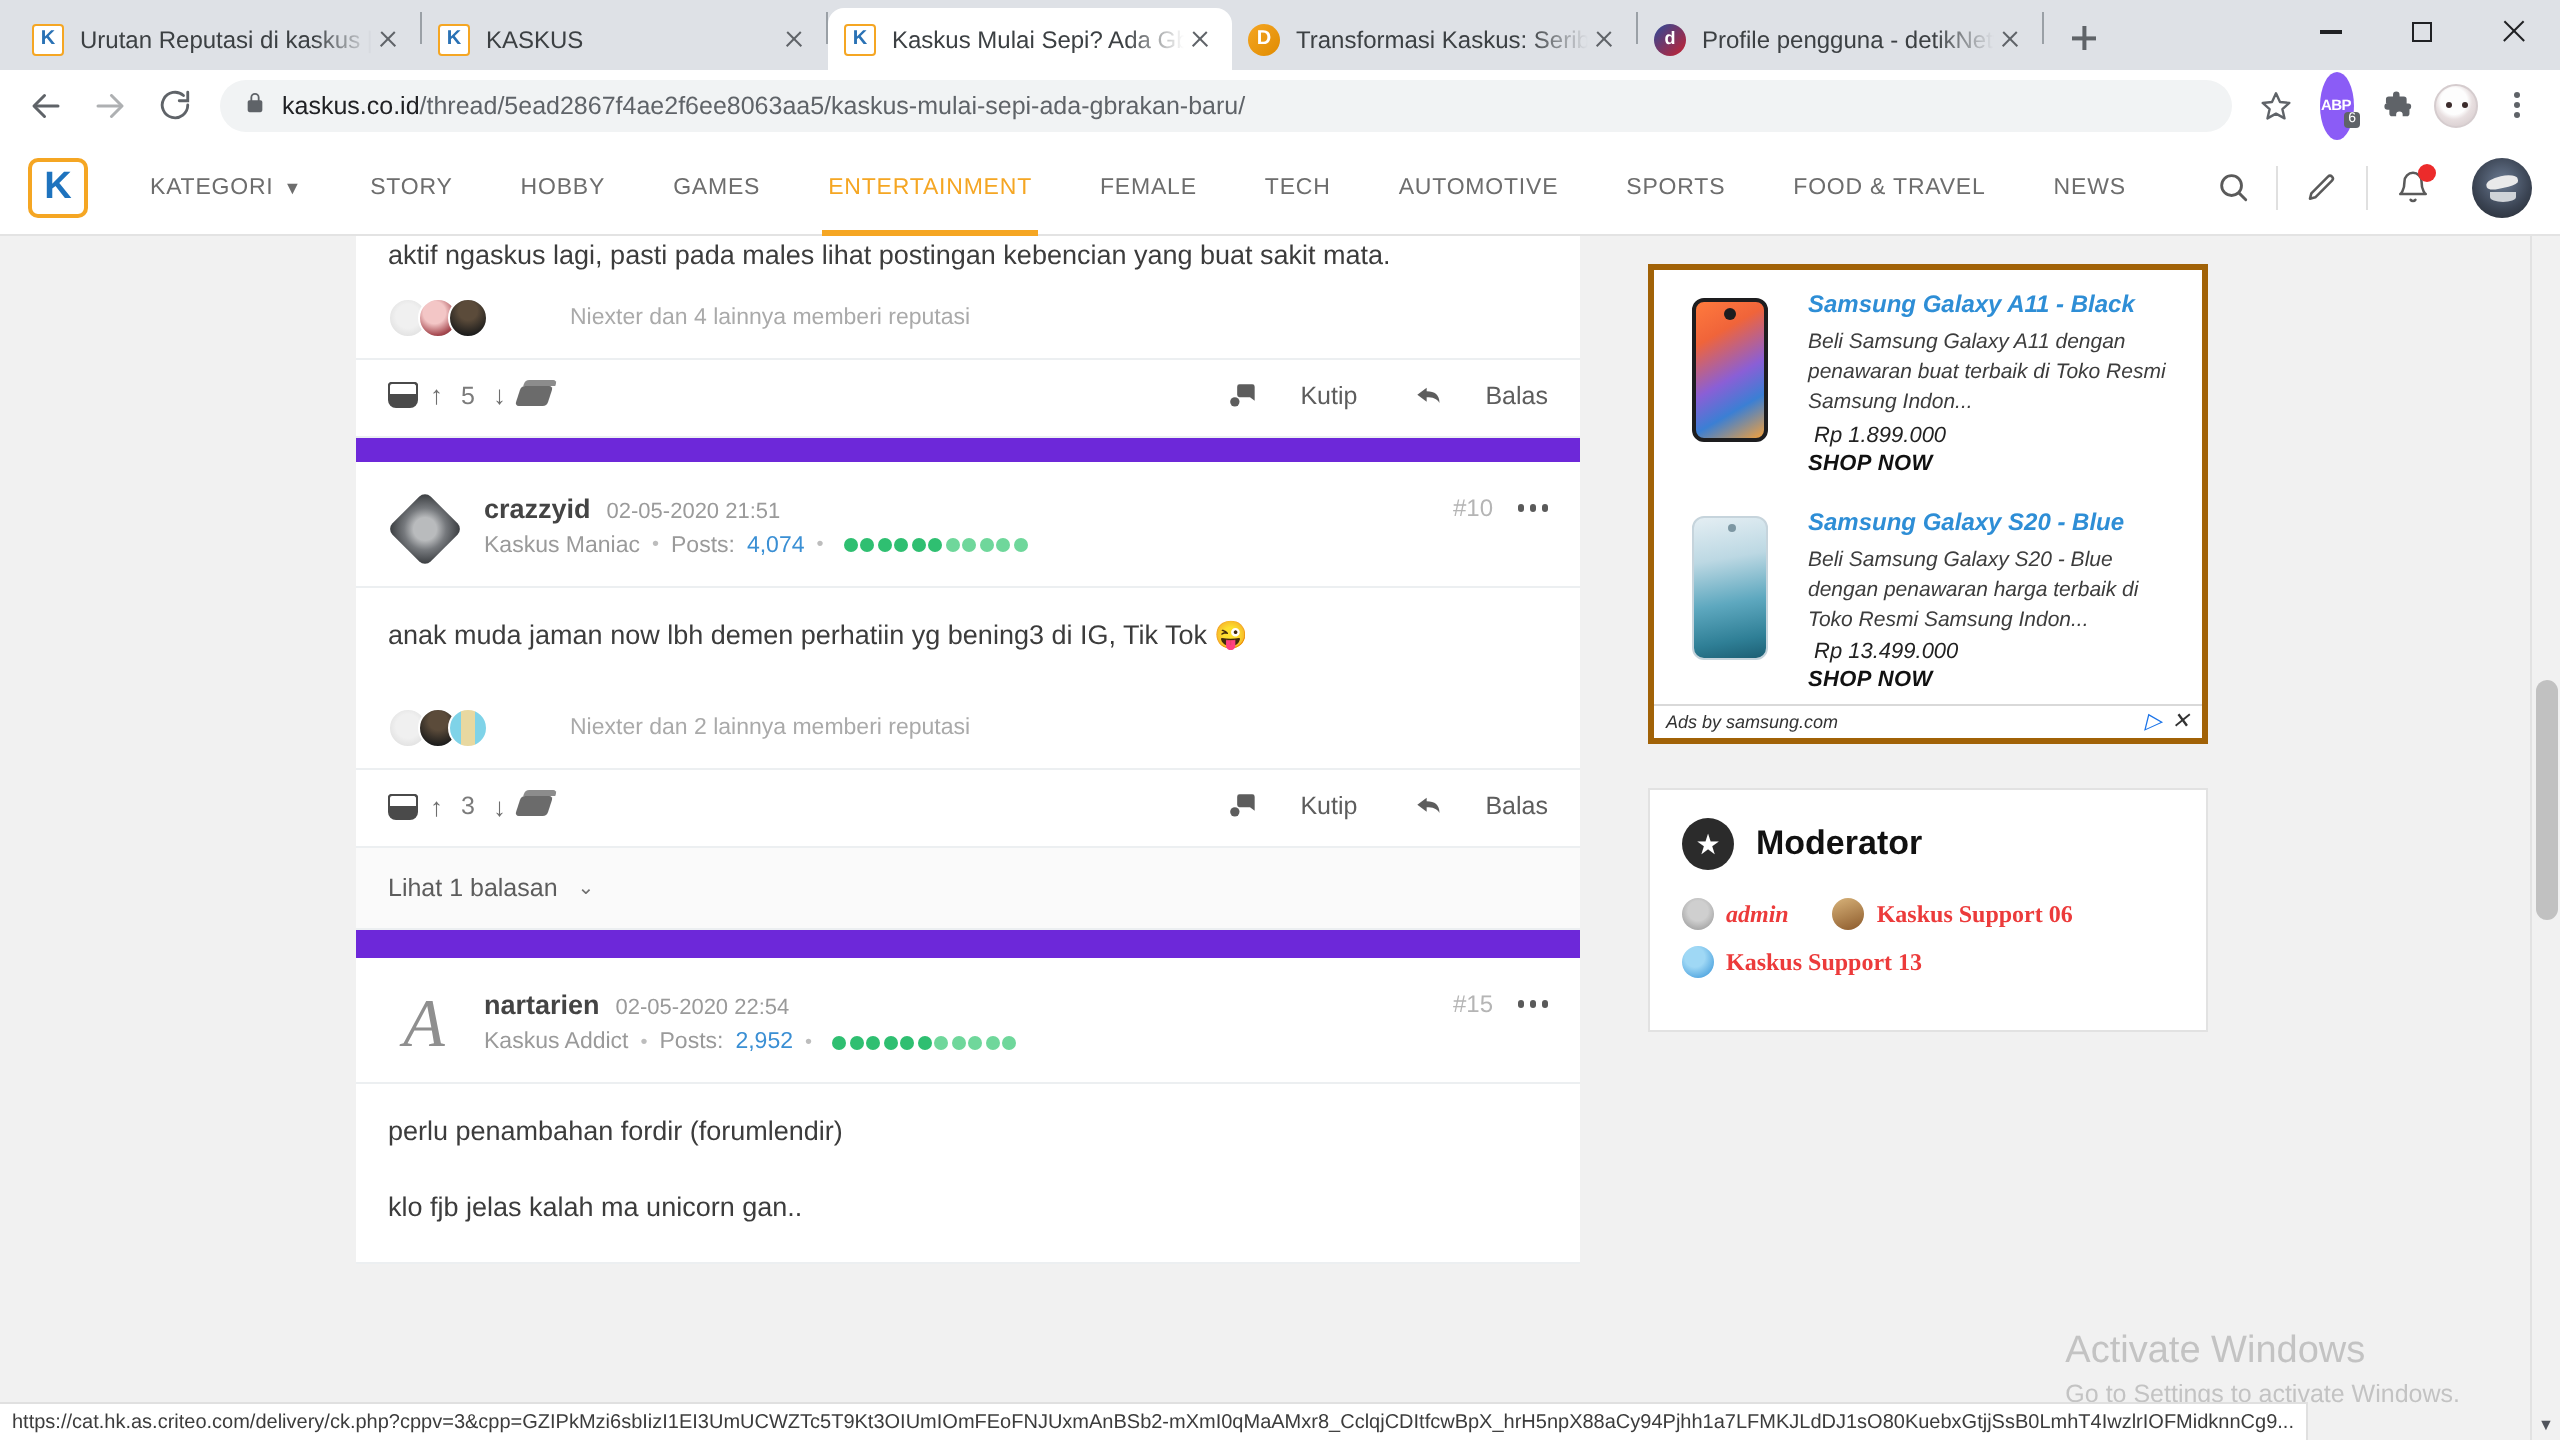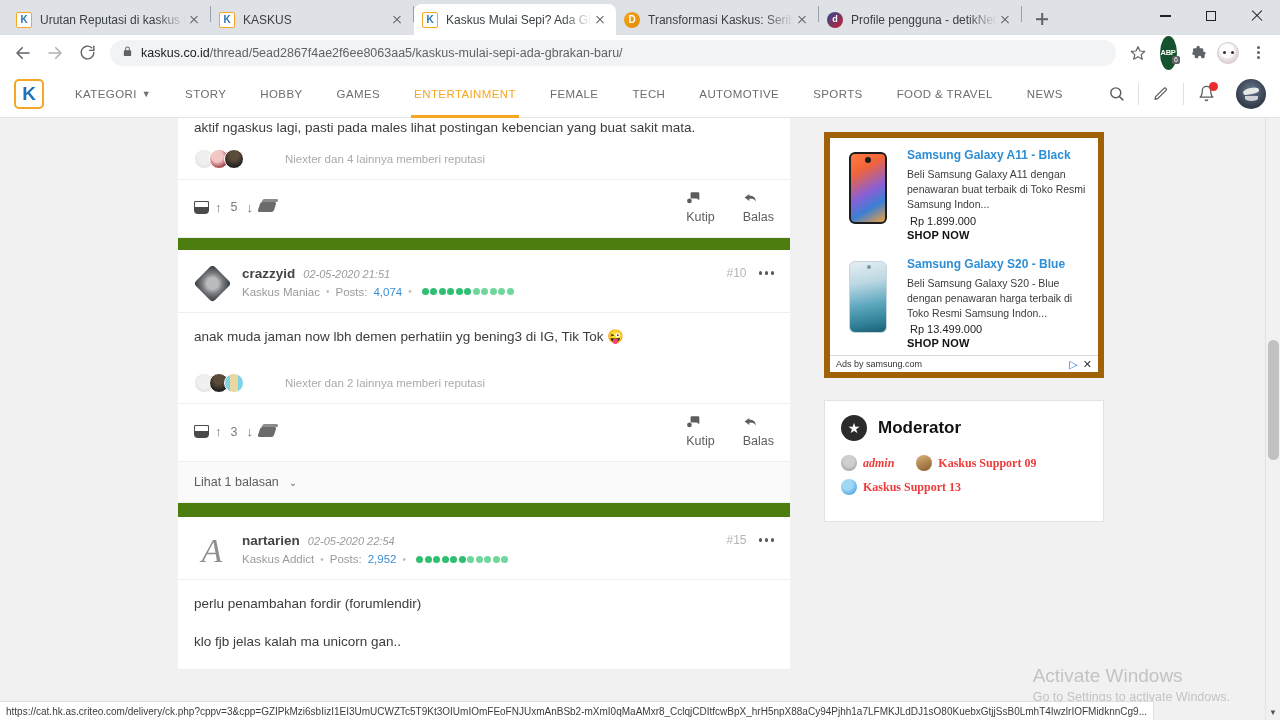--- a/index.html
+++ b/index.html
@@ -88,21 +88,21 @@
   .omnibox {
     flex: 1; height: 26px; background: #f1f3f4; border-radius: 13px;
     display:flex; align-items:center; padding: 0 12px; margin: 0 6px;
     font-size: 12.5px; color: #202124; gap: 8px; min-width: 0;
   }
   .omni-url { white-space: nowrap; overflow: hidden; }
   .omni-url .host { color: #202124; }
   .omni-url .path { color: #5f6368; }
   .tb-icon { width: 28px; height: 28px; display:flex; align-items:center; justify-content:center; position:relative; }
   .abp {
-    width: 17px; height: 34px; border-radius: 50%; background: #14532d;
+    width: 17px; height: 34px; border-radius: 50%; background: #8b5cf6;
     color: #fff; font-size: 7.5px; font-weight: bold; display:flex;
     align-items:center; justify-content:center; letter-spacing: -.3px;
   }
   .abp-badge {
     position: absolute; right: 2px; bottom: 3px; background: #5f6368; color: #fff;
     font-size: 7px; line-height: 8px; padding: 0 2px; border-radius: 2px;
   }
   .avatar-chrome {
     width: 22px; height: 22px; border-radius: 50%;
     background: radial-gradient(circle at 45% 38%, #fdfdfd 0 40%, #e8dfe0 55%, #cfc4c6 100%);
@@ -168,21 +168,21 @@
     content:""; position:absolute; left: 9px; top: 17px; width: 13px; height: 5px;
     background: #cfd3d8; border-radius: 0 0 50% 50%;
   }
 
   .content {
     display: flex; gap: 18px; padding: 0 0 0 0;
     height: calc(650px - 48px);
     overflow: hidden;
   }
   .main-col { width: 790px; margin-left: 0; padding-left: 0; }
-  .thread { width: 612px; margin-left: 178px; background: #4d7c0f; }
+  .thread { width: 612px; margin-left: 178px; background: #6d28d9; }
   .side-col { width: 280px; margin-left: 16px; padding-top: 14px; }
 
   
   .post { background: #fff; border-bottom: 1px solid #eceff1; }
   .post-body-text {
     font-size: 13.5px; color: #3c3c3c; line-height: 1.55; padding: 0 16px;
   }
   .post-head { display: flex; align-items: flex-start; padding: 16px 16px 10px 16px; }
   .post-avatar {
     width: 36px; height: 36px; flex: 0 0 36px; margin-right: 12px; overflow:hidden;
@@ -193,21 +193,21 @@
     transform: rotate(45deg); width: 27px; height: 27px;
     border-radius: 4px;
   }
   .av-nartarien {
     font-family: "Liberation Serif", serif; font-size: 34px; color: #8f8f8f;
     line-height: 32px; font-style: italic;
   }
   .post-meta { flex: 1; min-width: 0; }
   .meta-line1 { display: flex; align-items: baseline; gap: 8px; }
   .username { font-size: 13.5px; color: #444; font-weight: bold; }
-  .timestamp { font-size: 11px; color: #9a9a9a; font-style: italic; }
+  .timestamp { font-size: 11px; color: #9a9a9a; }
   .meta-line2 { display:flex; align-items:center; gap: 6px; margin-top: 5px; }
   .rank { font-size: 11.5px; color: #9a9a9a; }
   .dotsep { color: #bdbdbd; font-size: 10px; }
   .posts-label { font-size: 11.5px; color: #9a9a9a; }
   .posts-count { font-size: 11.5px; color: #3a8fd4; }
   .repdots { display: flex; gap: 1.5px; margin-left: 4px; }
   .repdot { width: 7px; height: 7px; border-radius: 50%; background: #2fbf71; }
   .repdot.light { background: #6fd79b; }
   .post-num { font-size: 12px; color: #b5b5b5; margin-left: auto; padding-left: 10px; }
   .post-more { display:flex; gap: 2.5px; margin-left: 12px; align-items:center; }
@@ -245,33 +245,33 @@
   }
   .bata {
     width: 16px; height: 10px; background: #6b6b6b;
     transform: skewX(-18deg); border-radius: 2px; position: relative;
   }
   .bata::after {
     content:""; position:absolute; left:1px; top:-3px; width:16px; height:3px;
     background: #8c8c8c; border-radius: 2px 2px 0 0;
   }
   .action-right { margin-left: auto; display: flex; gap: 28px; }
-  .action-btn { display:flex; align-items:flex-start; gap: 5px; font-size: 12.5px; color: #5d5d5d; flex-direction: column; }
+  .action-btn { display:flex; align-items:center; gap: 21px; font-size: 12.5px; color: #5d5d5d; }
   .action-btn svg { display: block; }
 
   .show-replies {
     padding: 13px 16px; font-size: 12.5px; color: #5d5d5d;
     background: #fafafa; border-top: 1px solid #eceff1;
     display: flex; align-items: center; gap: 10px;
   }
   .show-replies .chev2 { font-size: 10px; color: #6f6f6f; }
 
   
   .ad-card {
-    background: #fff; border: 6px solid #a16207; width: 280px;
+    background: #fff; border: 3px solid #a16207; width: 280px; font-style: italic;
   }
   .ad-item { display: flex; padding: 10px 9px 6px 9px; gap: 10px; }
   .ad-thumb { width: 58px; height: 80px; flex: 0 0 58px; display:flex; align-items:center; justify-content:center; }
   .phone-a11 {
     width: 38px; height: 72px; border-radius: 6px; border: 2px solid #1d1d1f;
     background: linear-gradient(150deg,#ff7a3d 0%, #f0643a 25%, #8a5fd6 55%, #3b7fd4 75%, #f2a03c 100%);
     position: relative; overflow: hidden;
   }
   .phone-a11::after {
     content:""; position:absolute; left: 14px; top: 3px; width: 6px; height: 6px;
@@ -710,21 +710,21 @@
       <div class="mod-card">
         <div class="mod-head">
           <span class="mod-star">★</span>
           <span class="mod-title">Moderator</span>
         </div>
         <div class="mod-row">
           <span class="mod-av admin"></span>
           <span class="mod-name italic">admin</span>
           <span class="mod-gap"></span>
           <span class="mod-av support06"></span>
-          <span class="mod-name">Kaskus Support 09</span>
+          <span class="mod-name">Kaskus Support 06</span>
         </div>
         <div class="mod-row">
           <span class="mod-av support15"></span>
           <span class="mod-name">Kaskus Support 13</span>
         </div>
       </div>
 
     </div>
   </div>
 

